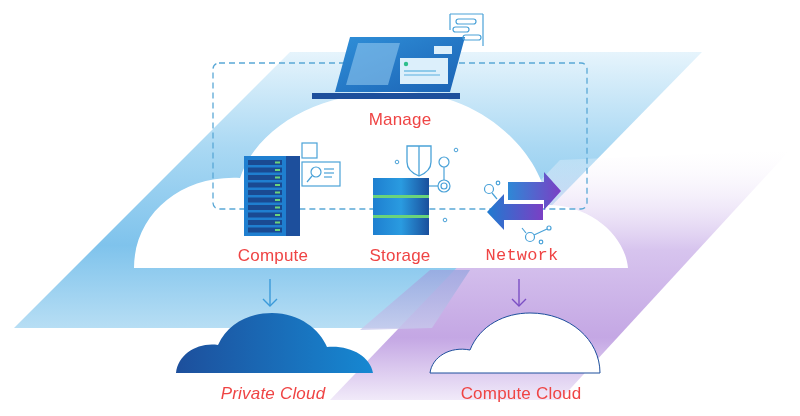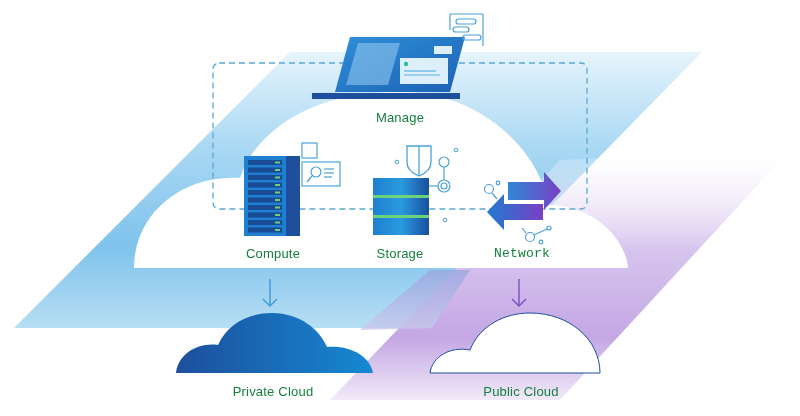--- a/index.html
+++ b/index.html
@@ -1,18 +1,18 @@
 <!DOCTYPE html>
 <html><head>
 <meta charset="utf-8">
 <style>
   html, body { margin:0; padding:0; background:#ffffff; }
   body { width:800px; height:416px; position:relative; overflow:hidden; font-family:"Liberation Sans", sans-serif; }
   #stage { position:absolute; left:0; top:0; width:800px; height:416px; }
-  .label { position:absolute; font-size:13px; color:#15803d; letter-spacing:0.2px; transform:translateX(-50%); white-space:nowrap; }
+  .label { position:absolute; font-size:17px; color:#ef4444; letter-spacing:0.2px; transform:translateX(-50%); white-space:nowrap; }
 </style>
 </head>
 <body>
 
 <div id="stage">
 <svg width="800" height="416" viewBox="0 0 800 416" xmlns="http://www.w3.org/2000/svg">
   <defs>
     <linearGradient id="gBlue" x1="0" y1="0" x2="0" y2="1">
       <stop offset="0" stop-color="#e6f4fc"></stop>
       <stop offset="0.35" stop-color="#a9d8f3"></stop>
@@ -157,15 +157,15 @@
 
   <path d="M176,373 C178,354 198,342 218,345 C228,323 250,313 272,313 C300,313 320,330 327,347 C350,345 370,356 373,373 Z" fill="url(#gPrivate)"></path>
 
   <path d="M430,373 C432,357 450,346 470,350 C480,325 505,313 530,313 C570,313 600,340 600,373 Z" fill="#ffffff" stroke="#1d4f9c" stroke-width="1"></path>
 </svg>
 
 <div class="label" style="left:400px;top:110px;">Manage</div>
 <div class="label" style="left:273px;top:246px;text-align:right;">Compute</div>
 <div class="label" style="left:400px;top:246px;text-align:center;">Storage</div>
 <div class="label" style="left:522px;top:246px;font-family:Liberation Mono, monospace;">Network</div>
-<div class="label" style="left:273px;top:384px;">Private Cloud</div>
-<div class="label" style="left:521px;top:384px;">Public Cloud</div>
+<div class="label" style="left:273px;top:384px;font-style:italic;">Private Cloud</div>
+<div class="label" style="left:521px;top:384px;">Compute Cloud</div>
 </div>
 
 </body></html>

